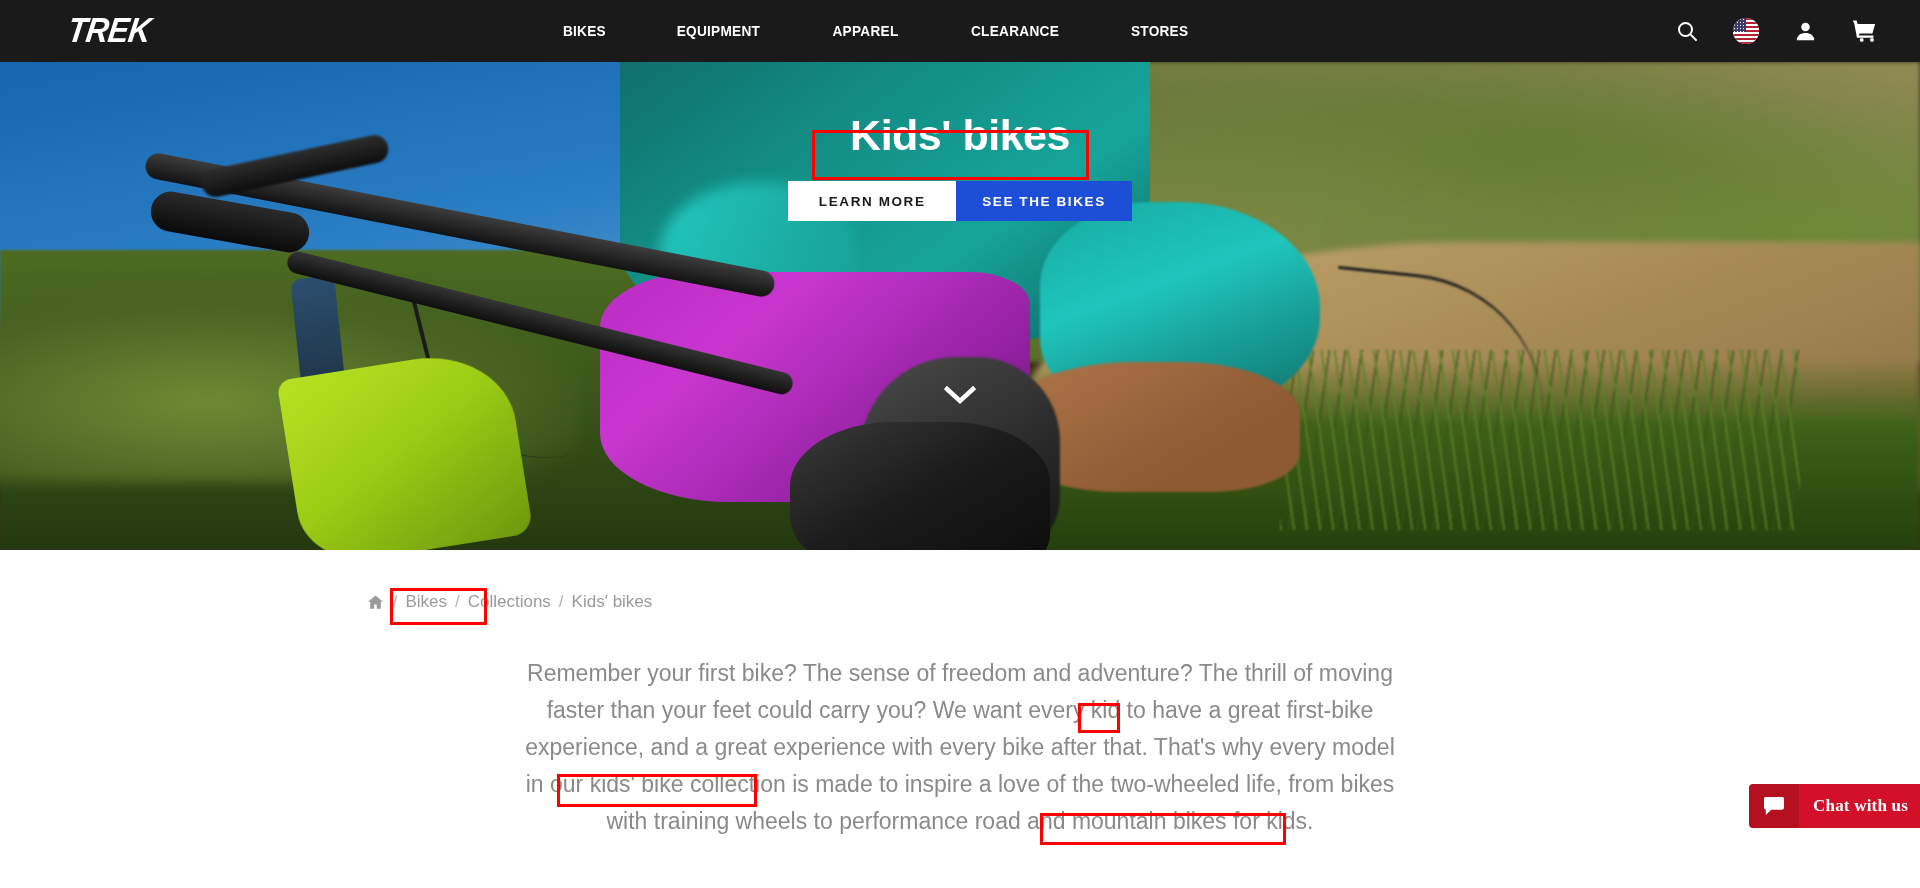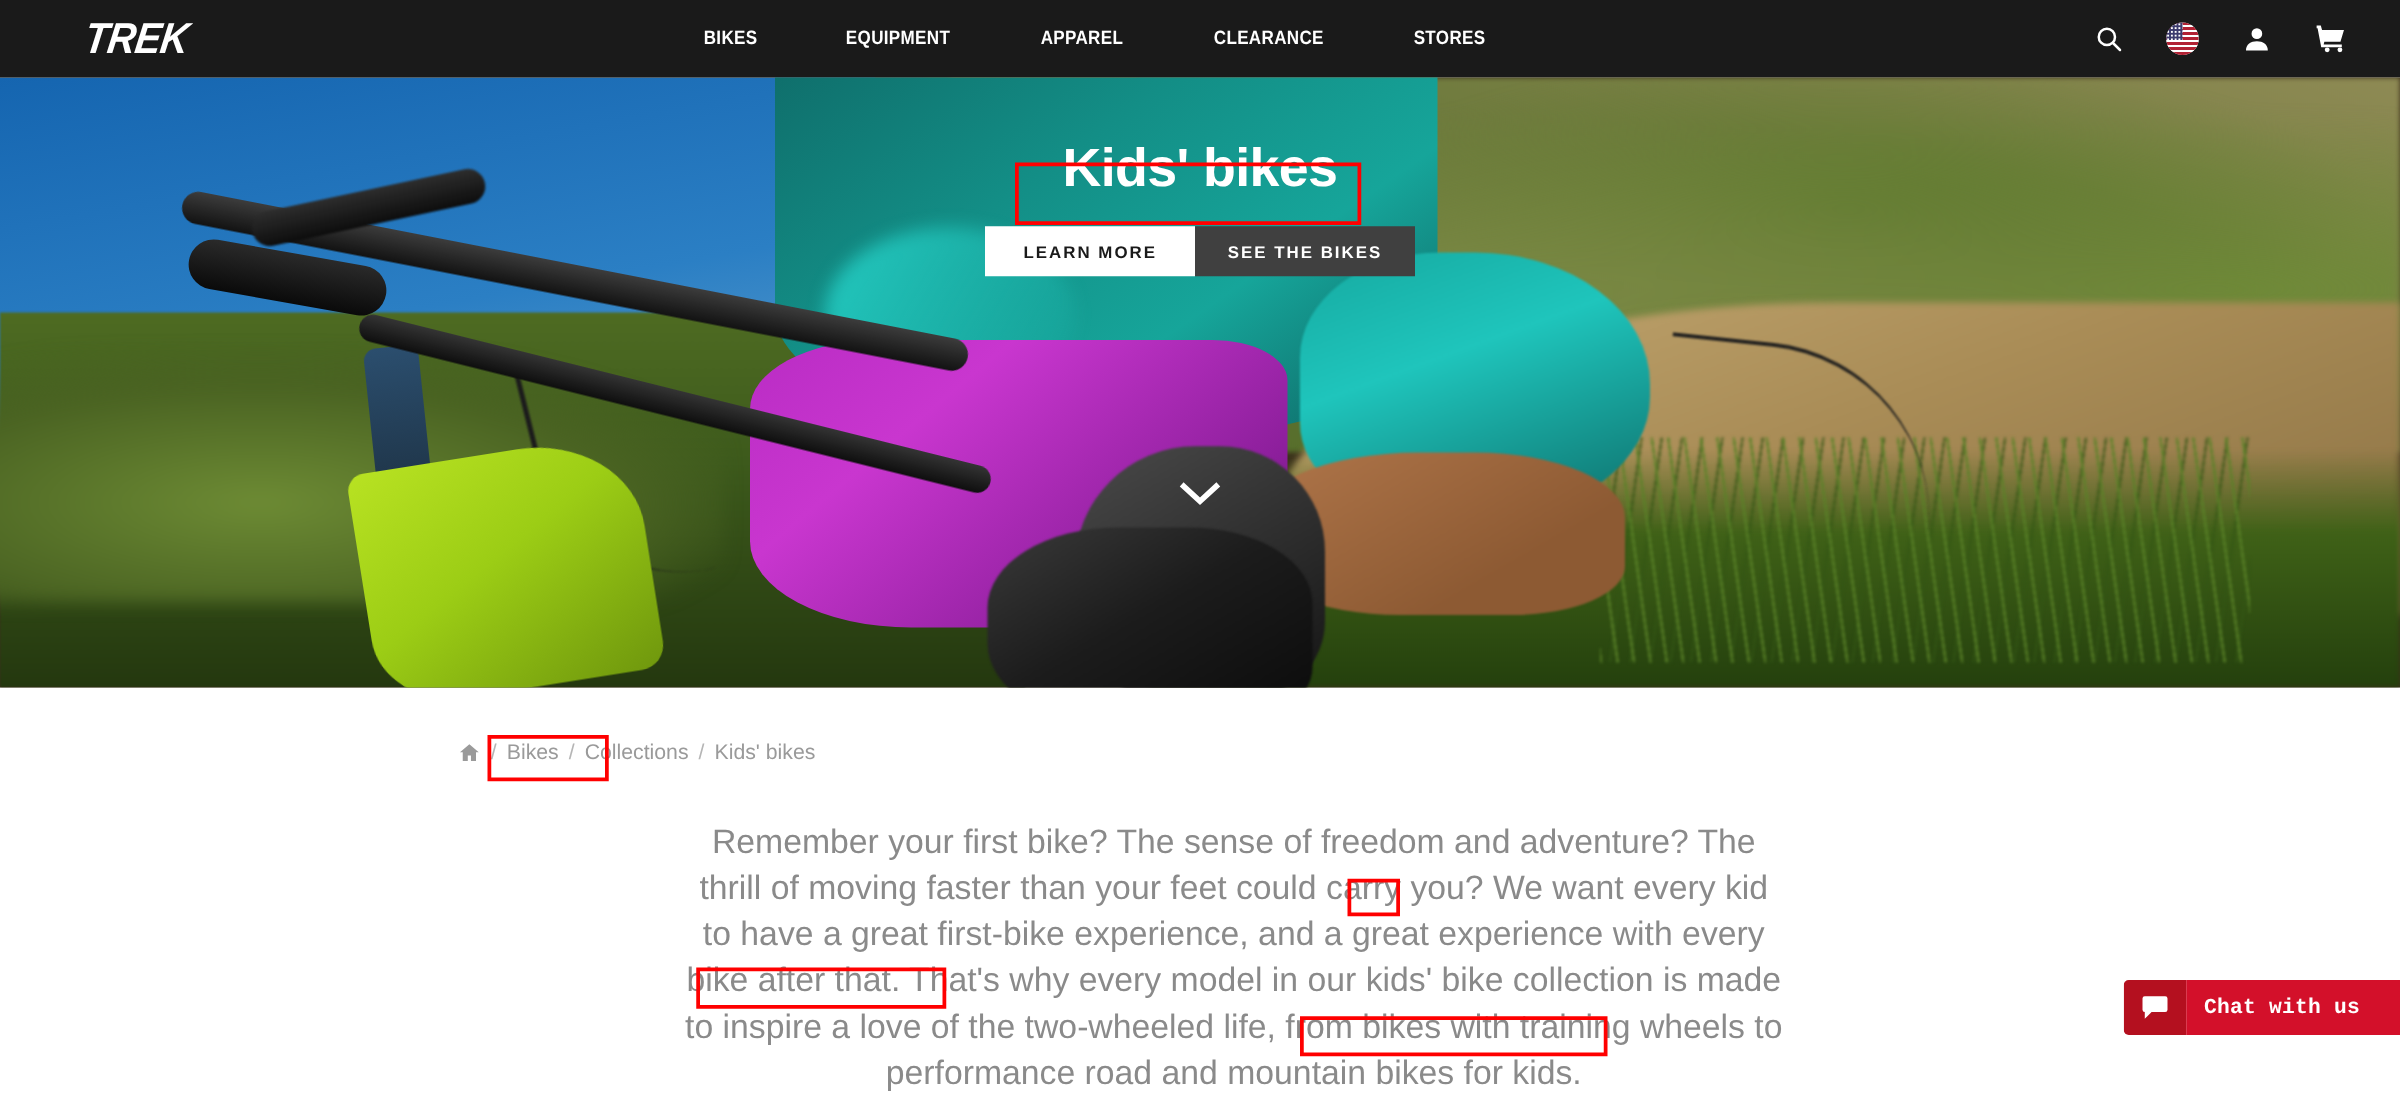--- a/index.html
+++ b/index.html
@@ -349,21 +349,21 @@
     align-items: center;
     justify-content: center;
     font-size: 13.5px;
     font-weight: bold;
     letter-spacing: 1.6px;
     font-family: "Liberation Sans", sans-serif;
     cursor: pointer;
     padding: 0 26px;
   }
   .btn-light { background: #ffffff; color: #1a1a1a; min-width: 168px; }
-  .btn-dark  { background: #404040; color: #ffffff; min-width: 168px; }
+  .btn-dark  { background: #1d4ed8; color: #ffffff; min-width: 168px; }
 
   .chevron {
     position: absolute;
     left: 50%;
     top: 322px;
     transform: translateX(-50%);
     cursor: pointer;
   }
 
   
@@ -385,25 +385,24 @@
   .crumb-sep { color: #b5b5b5; padding: 0 8px; }
 
   
   .intro {
     position: absolute;
     top: 655px;
     left: 50%;
     transform: translateX(-50%);
     width: 880px;
     text-align: center;
-    font-size: 27px;
+    font-size: 23px;
     line-height: 37px;
     color: #8a8a8a;
     font-family: "Liberation Sans", sans-serif;
-    margin-left: 27px;
   }
   .intro .seg { position: relative; }
 
   
   .annot {
     position: absolute;
     border: 3px solid #ff0000;
     pointer-events: none;
     z-index: 50;
   }
@@ -423,26 +422,26 @@
   }
   .chat-ico {
     width: 50px; height: 44px;
     background: #b4101f;
     display: flex; align-items: center; justify-content: center;
   }
   .chat-label {
     background: #d3102a;
     height: 44px;
     display: flex; align-items: center;
-    padding: 0 32px 0 14px;
+    padding: 0 12px 0 14px;
     color: #ffffff;
     font-size: 17px;
     font-weight: bold;
     letter-spacing: 0.2px;
-    font-family: Liberation Mono, monospace;
+    font-family: Liberation Serif, serif;
     white-space: nowrap;
   }
 </style>
 </head>
 <body>
 
 <div class="header">
   <div class="logo">TREK</div>
 
   <div class="nav">

